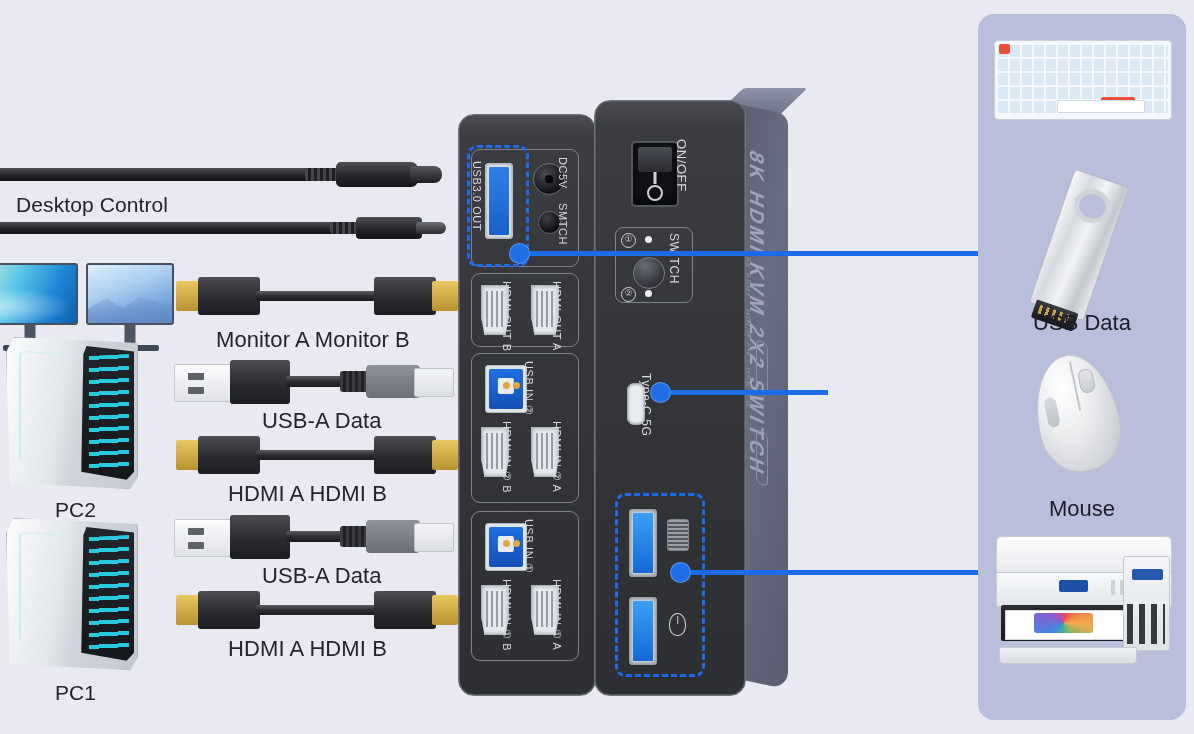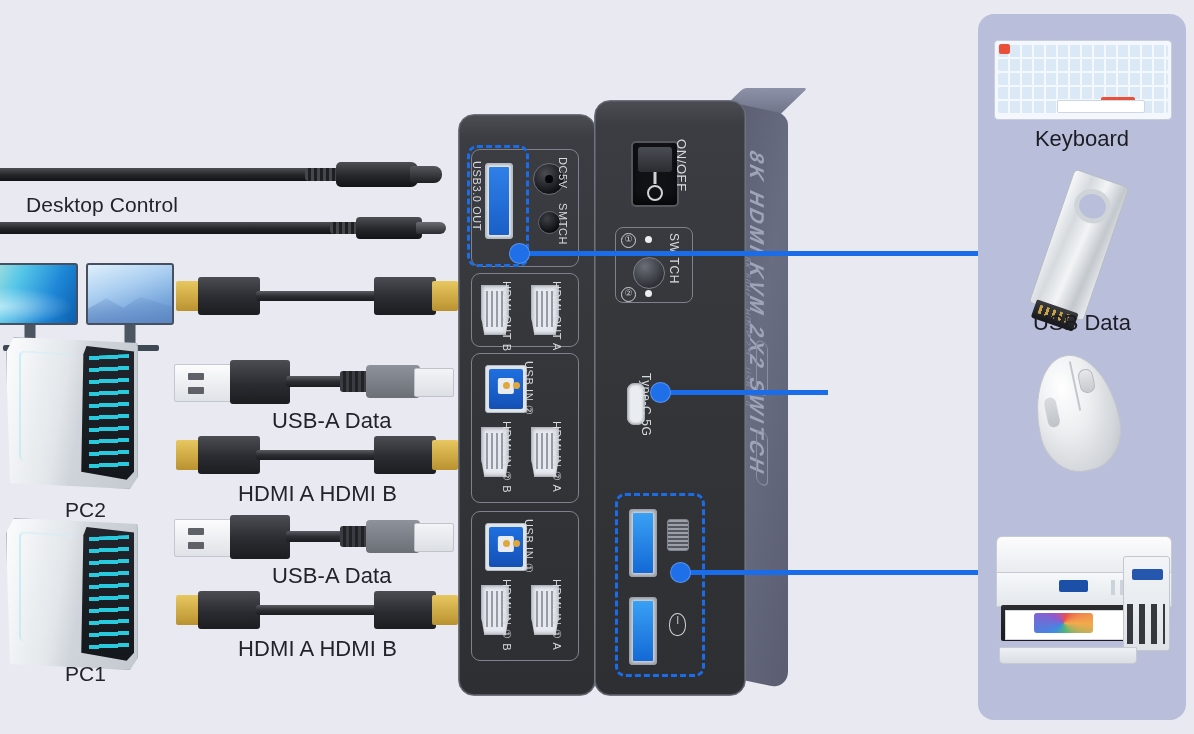--- a/index.html
+++ b/index.html
@@ -5,21 +5,21 @@
   html,body{margin:0;padding:0;}
   body{
     width:1194px;height:734px;position:relative;overflow:hidden;
     background:#e9e9f1;
     font-family:"Liberation Sans", sans-serif;
     color:#1c1c24;
   }
   .stage{position:absolute;inset:0;}
 
   
-  .lbl{position:absolute;font-size:21px;color:#23232b;white-space:pre;letter-spacing:0.1px;margin-left:10px;}
+  .lbl{position:absolute;font-size:21px;color:#23232b;white-space:pre;letter-spacing:0.1px;}
   .lbl.big{font-size:22px;}
   .note{position:absolute;font-size:21px;line-height:29px;color:#23232b;white-space:pre;}
 
   
   .panel{
     position:absolute;background:#b9bedb;border-radius:16px;
   }
   .panel-right{left:978px;top:14px;width:208px;height:706px;}
   .panel-hdd{left:818px;top:327px;width:142px;height:153px;}
 
@@ -267,29 +267,30 @@
     <div class="edge"></div>
   </div>
   <div class="lbl" style="left:55px;top:498px;">PC2</div>
 
   <div class="pc" style="left:6px;top:518px;width:132px;height:152px;">
     <div class="body"></div>
     <div class="front"></div>
     <div class="vents"></div>
     <div class="edge"></div>
   </div>
-  <div class="lbl" style="left:55px;top:662px;">PC1</div>
+  <div class="lbl" style="left:55px;top:681px;">PC1</div>
 
   <div>
     <div class="ch-gold" style="position:absolute;left:176px;top:281px;width:26px;height:30px;"></div>
     <div class="ch-body" style="position:absolute;left:198px;top:277px;width:62px;height:38px;"></div>
     <div class="ch-wire" style="position:absolute;left:256px;top:291px;width:124px;height:10px;"></div>
     <div class="ch-body" style="position:absolute;left:374px;top:277px;width:62px;height:38px;"></div>
     <div class="ch-gold" style="position:absolute;left:432px;top:281px;width:26px;height:30px;"></div>
   </div>
+  <div class="lbl big" style="left:216px;top:327px;">Monitor A Monitor B</div>
 
   <div>
     <div class="ua-plug" style="left:174px;top:364px;width:60px;height:36px;">
         <i></i>
       </div>
     <div class="ch-body" style="position:absolute;left:230px;top:360px;width:60px;height:44px;"></div>
     <div class="ch-wire" style="position:absolute;left:286px;top:376px;width:62px;height:11px;"></div>
     <div class="strain" style="left:340px;top:371px;width:30px;height:21px;"></div>
     <div class="ub-grey" style="left:366px;top:365px;width:54px;height:33px;border-radius:4px;"></div>
     <div class="ub-plug" style="left:414px;top:368px;width:38px;height:27px;"></div>
@@ -441,35 +442,35 @@
     <div class="kb" style="left:16px;top:26px;width:176px;height:78px;">
       <div class="row" style="top:4px;"></div>
       <div class="row" style="top:18px;"></div>
       <div class="row" style="top:32px;"></div>
       <div class="row" style="top:46px;"></div>
       <div class="row" style="top:60px;"></div>
       <div class="esc"></div>
       <div class="ent"></div>
       <div class="space"></div>
     </div>
-    <div style="position:absolute;left:0;right:0;top:112px;text-align:center;font-size:22px;">Keyboard</div>
 
     <div class="udrive" style="left:72px;top:160px;width:58px;height:142px;">
       <div class="shell"></div>
         <div class="hole"></div>
         <div class="tip"></div>
     </div>
     <div style="position:absolute;left:0;right:0;top:296px;text-align:center;font-size:22px;">USB Data</div>
 
     <div class="mouse" style="left:58px;top:340px;width:82px;height:118px;">
       <div class="shell"></div>
         <div class="split"></div>
         <div class="wheel"></div>
         <div class="side"></div>
     </div>
+    <div style="position:absolute;left:0;right:0;top:482px;text-align:center;font-size:22px;">Mouse</div>
 
     <div class="printer" style="left:18px;top:522px;width:174px;height:128px;">
       <div class="top"></div>
         <div class="mid"></div>
         <div class="scr"></div>
         <div class="keys"></div>
       <div class="tray"></div>
         <div class="paper"></div>
         <div class="art"></div>
       <div class="tank">

